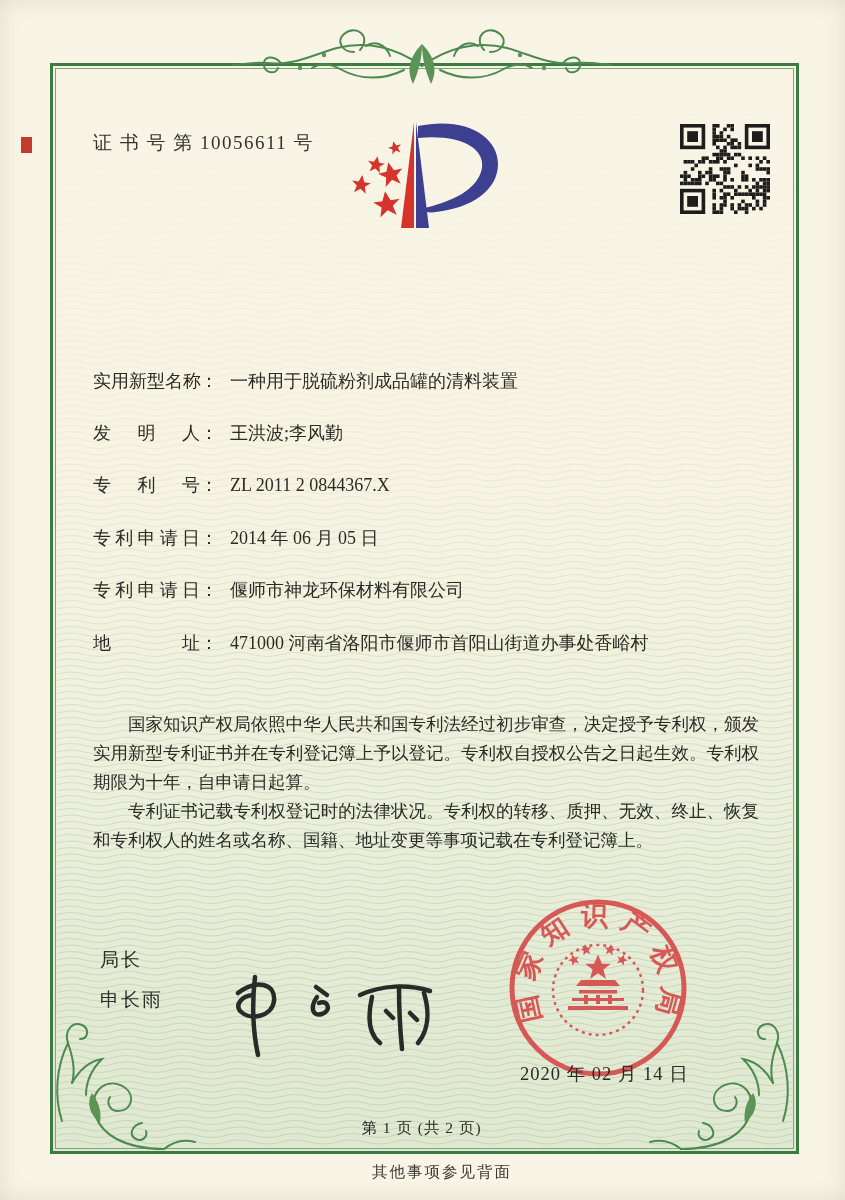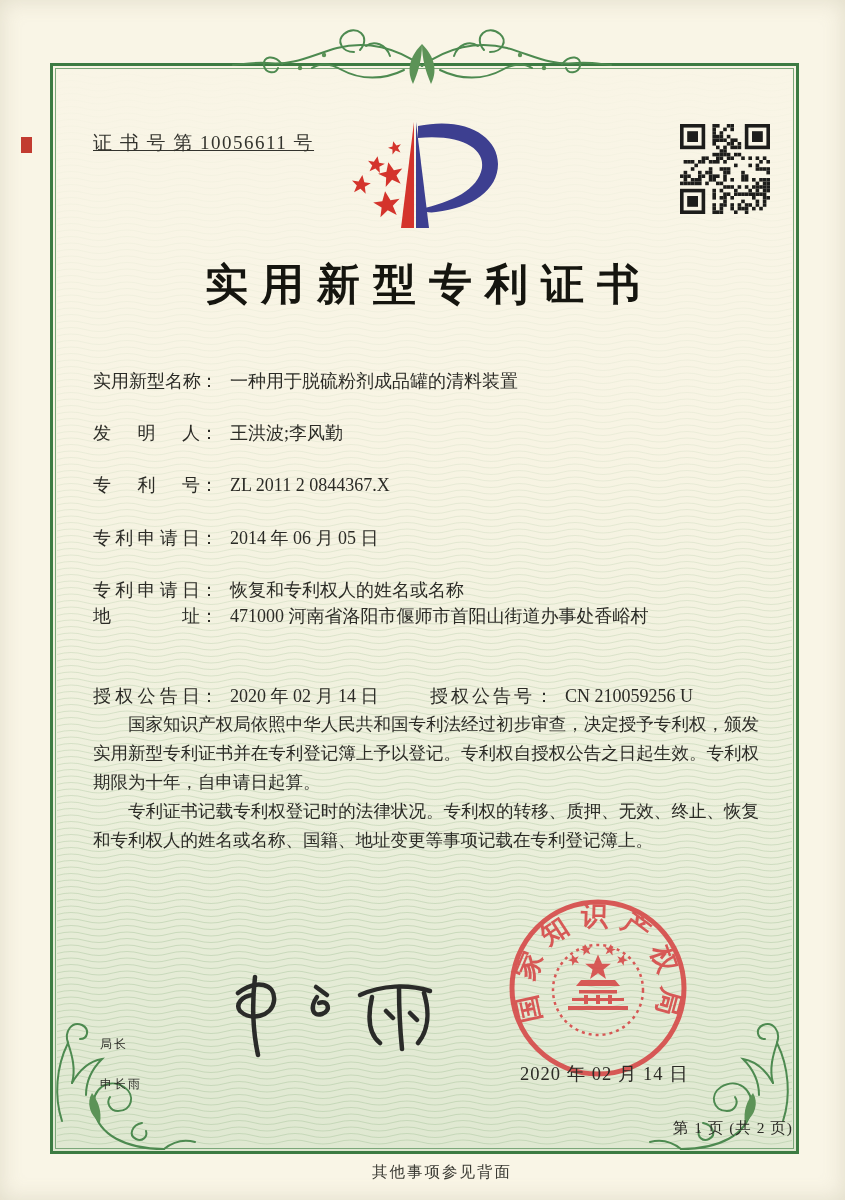--- a/index.html
+++ b/index.html
@@ -14,34 +14,34 @@
   #waves{position:absolute;inset:4px;width:calc(100% - 8px);height:calc(100% - 8px);}
   #waves path{fill:none;stroke:#a3c098;stroke-width:.8;opacity:.55;}
   .fade{position:absolute;inset:4px;
         background:linear-gradient(180deg,rgba(249,245,230,.95) 0%,rgba(249,245,230,.7) 30%,
                    rgba(249,245,230,.25) 55%,rgba(249,245,230,0) 80%);}
   .ornament{position:absolute;z-index:1;}
   .orn-stroke{fill:none;stroke:#4d8a50;stroke-width:2;stroke-linecap:round;}
   .orn-fill{fill:#5c9357;stroke:none;}
   
   .abs{position:absolute;z-index:2;}
-  .cert-no{left:93px;top:130px;font-size:19px;letter-spacing:1.5px;color:#33332d;text-decoration:underline;}
+  .cert-no{left:93px;top:130px;font-size:19px;letter-spacing:1.5px;color:#33332d;}
   .reg-mark{left:21px;top:137px;width:11px;height:16px;background:#c23b30;z-index:2;position:absolute;}
   .title{left:0;right:0;top:256px;text-align:center;font-size:43px;font-weight:700;
          letter-spacing:13px;text-indent:13px;color:#15150f;}
   .field-row{left:93px;font-size:18px;white-space:nowrap;}
   .flabel{display:inline-block;width:107px;text-align:justify;text-align-last:justify;}
   .fcolon{display:inline-block;}
   .fvalue{margin-left:12px;}
   .grant{position:absolute;left:337px;top:0;}
   .grant .glabel{letter-spacing:3px;}
   .paras{left:93px;top:711px;width:666px;font-size:17.5px;line-height:29px;text-align:justify;}
   .paras p{margin:0;text-indent:2em;font-family:Liberation Mono, monospace;}
-  .signer{left:100px;top:1024px;font-size:12px;line-height:40px;letter-spacing:2px;}
-  .page-note{left:50px;width:743px;top:1118px;text-align:right;font-size:15.5px;letter-spacing:1px;}
+  .signer{left:100px;top:940px;font-size:19px;line-height:40px;letter-spacing:2px;}
+  .page-note{left:50px;width:743px;top:1118px;text-align:center;font-size:15.5px;letter-spacing:1px;}
   .back-note{left:0;right:0;top:1162px;text-align:center;font-size:15.5px;letter-spacing:2px;color:#3a3a33;padding-left:39px;}
   .seal-date{left:520px;top:1061px;font-size:18.5px;letter-spacing:1px;z-index:5;position:absolute;}
   .sig-svg{left:222px;top:963px;z-index:4;position:absolute;}
   .seal-svg{left:506px;top:896px;z-index:3;position:absolute;}
   .logo-svg{left:340px;top:114px;position:absolute;z-index:2;}
   .qr-svg{left:680px;top:124px;position:absolute;z-index:2;}
 </style>
 </head>
 <body>
 
@@ -454,45 +454,38 @@
       <rect x="3.6" y="3.6" width="18" height="18" fill="#f9f5e6"></rect>
       <rect x="7.2" y="7.2" width="10.8" height="10.8" fill="#1d1d1b"></rect>
       <rect x="64.8" y="0" width="25.2" height="25.2" fill="#1d1d1b"></rect>
       <rect x="68.4" y="3.6" width="18" height="18" fill="#f9f5e6"></rect>
       <rect x="72" y="7.2" width="10.8" height="10.8" fill="#1d1d1b"></rect>
       <rect x="0" y="64.8" width="25.2" height="25.2" fill="#1d1d1b"></rect>
       <rect x="3.6" y="68.4" width="18" height="18" fill="#f9f5e6"></rect>
       <rect x="7.2" y="72" width="10.8" height="10.8" fill="#1d1d1b"></rect>
     </svg>
 
-  <div class="abs title">实用新型专利证书</div>
 
   <div class="abs field-row" style="top:369px">
     <span class="flabel">实用新型名称</span><span class="fcolon">：</span><span class="fvalue">一种用于脱硫粉剂成品罐的清料装置</span>
   </div>
   <div class="abs field-row" style="top:421px">
     <span class="flabel">发明人</span><span class="fcolon">：</span><span class="fvalue">王洪波;李风勤</span>
   </div>
   <div class="abs field-row" style="top:473px">
     <span class="flabel">专利号</span><span class="fcolon">：</span><span class="fvalue">ZL 2011 2 0844367.X</span>
   </div>
   <div class="abs field-row" style="top:526px">
     <span class="flabel">专利申请日</span><span class="fcolon">：</span><span class="fvalue">2014 年 06 月 05 日</span>
   </div>
   <div class="abs field-row" style="top:578px">
-    <span class="flabel">专利申请日</span><span class="fcolon">：</span><span class="fvalue">恢复和专利权人的姓名或名称</span>
-  </div>
-  <div class="abs field-row" style="top:604px">
+    <span class="flabel">专利申请日</span><span class="fcolon">：</span><span class="fvalue">偃师市神龙环保材料有限公司</span>
+  </div>
+  <div class="abs field-row" style="top:631px">
     <span class="flabel">地址</span><span class="fcolon">：</span><span class="fvalue">471000 河南省洛阳市偃师市首阳山街道办事处香峪村</span>
-  </div>
-  <div class="abs field-row" style="top:684px">
-    <span class="flabel">授权公告日</span><span class="fcolon">：</span><span class="fvalue">2020 年 02 月 14 日</span>
-    <span class="grant">
-      <span class="glabel">授权公告号</span><span>：</span><span class="fvalue">CN 210059256 U</span>
-    </span>
   </div>
 
   <div class="abs paras">
     <p>国家知识产权局依照中华人民共和国专利法经过初步审查，决定授予专利权，颁发实用新型专利证书并在专利登记簿上予以登记。专利权自授权公告之日起生效。专利权期限为十年，自申请日起算。</p>
     <p>专利证书记载专利权登记时的法律状况。专利权的转移、质押、无效、终止、恢复和专利权人的姓名或名称、国籍、地址变更等事项记载在专利登记簿上。</p>
   </div>
 
   <div class="abs signer">
     <div>局长</div>
     <div>申长雨</div>

